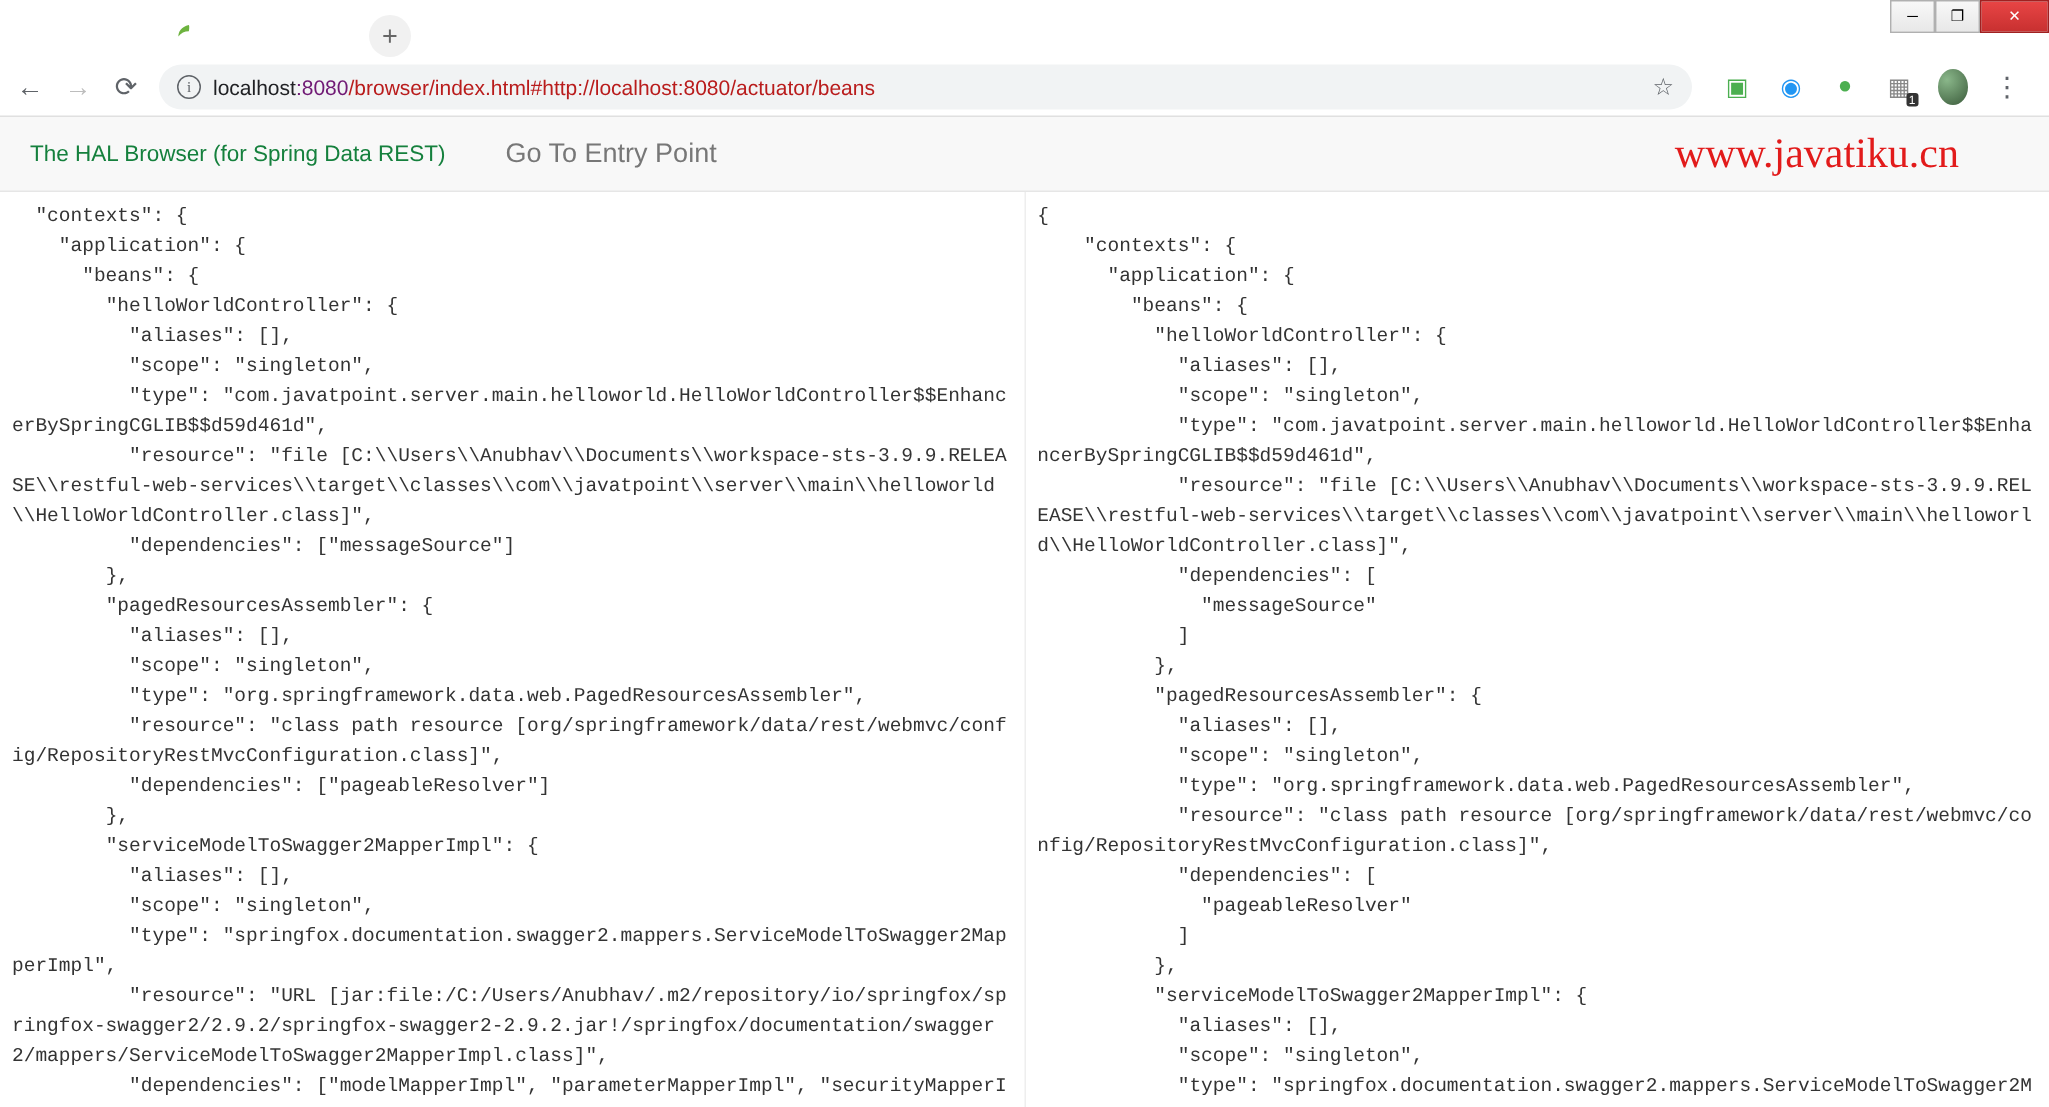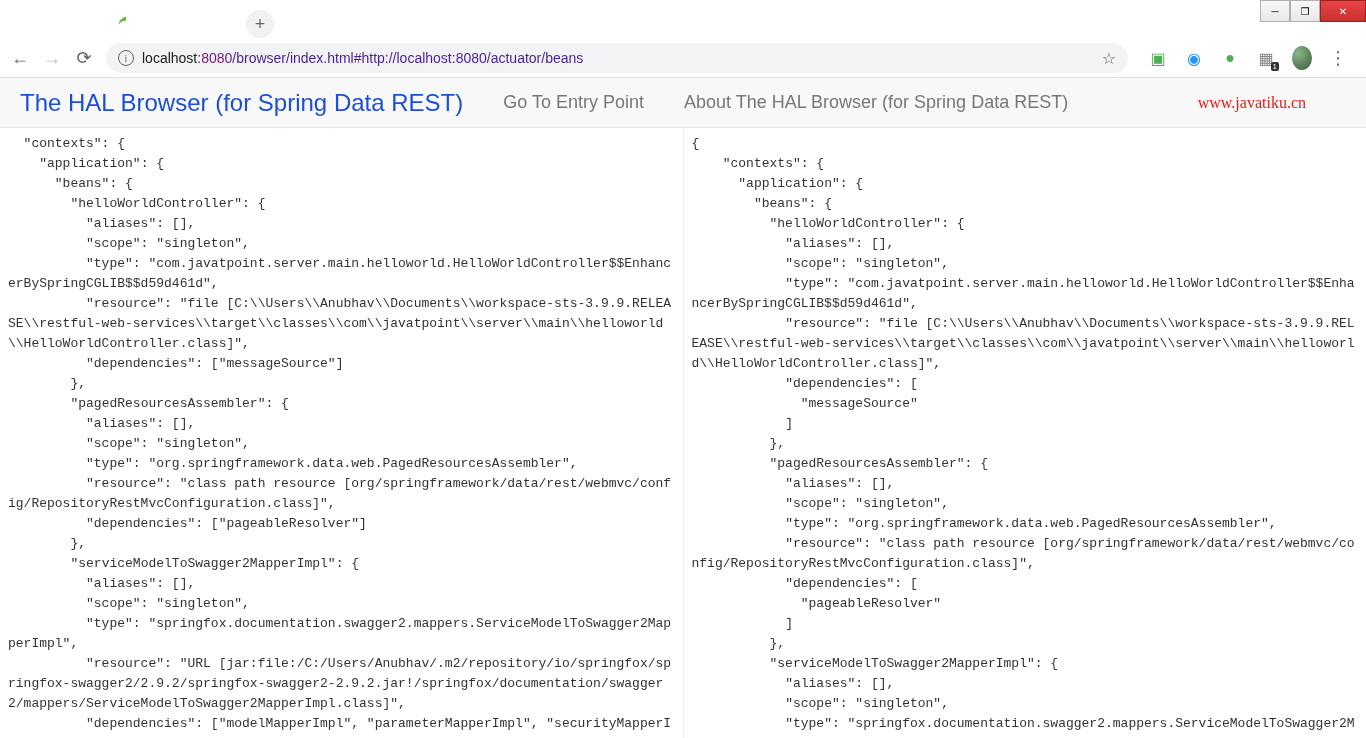--- a/index.html
+++ b/index.html
@@ -19,33 +19,33 @@
     .new-tab { width: 28px; height: 28px; margin-left: 8px; border-radius: 50%; background: #f1f1f1; display: flex; align-items: center; justify-content: center; color: #666; font-size: 18px; }
     
     .nav-bar { height: 40px; display: flex; align-items: center; padding: 0 10px; gap: 12px; }
     .nav-icon { width: 20px; height: 20px; display: flex; align-items: center; justify-content: center; color: #5f6368; font-size: 18px; }
     .nav-icon.disabled { color: #bdbdbd; }
     .address-bar { flex: 1; height: 30px; border-radius: 15px; background: #f1f3f4; display: flex; align-items: center; padding: 0 12px; gap: 8px; }
     .addr-info { width: 16px; height: 16px; border: 1.5px solid #5f6368; border-radius: 50%; display: flex; align-items: center; justify-content: center; font-size: 10px; color: #5f6368; font-family: serif; }
     .url-text { flex: 1; font-size: 14px; color: #202124; white-space: nowrap; }
     .url-host { color: #202124; }
     .url-port { color: #701a75; }
-    .url-path { color: #4c1d95; }
+    .url-path { color: #b91c1c; }
     .star-icon { color: #5f6368; font-size: 16px; }
     .toolbar-icons { display: flex; align-items: center; gap: 16px; padding: 0 8px; }
     .tb-icon { width: 20px; height: 20px; display: flex; align-items: center; justify-content: center; font-size: 16px; position: relative; }
     .badge { position: absolute; bottom: -3px; right: -3px; background: #333; color: #fff; font-size: 8px; padding: 0 2px; border-radius: 2px; }
     .avatar { width: 24px; height: 24px; border-radius: 50%; background: radial-gradient(circle at 30% 30%, #8ab78a, #3a5a3a); }
     .menu-dots { color: #5f6368; font-size: 18px; }
     
     
     .page-header { height: 50px; display: flex; align-items: center; padding: 0 20px; gap: 40px; background: #f8f8f8; border-bottom: 1px solid #e6e6e6; position: relative; }
-    .brand { font-size: 24px; color: #1d4ed8; }
+    .brand { font-size: 15px; color: #15803d; }
     .nav-link { font-size: 18px; color: #777; text-decoration: none; }
-    .watermark { position: absolute; right: 60px; font-size: 16px; color: #e21b1b; font-family: 'Times New Roman', serif; }
+    .watermark { position: absolute; right: 60px; font-size: 28px; color: #e21b1b; font-family: 'Times New Roman', serif; }
     
     
     .content { display: flex; height: calc(738px - 78px - 50px); }
     .panel { flex: 1; overflow: hidden; padding: 0 4px; }
     .panel + .panel { border-left: 1px solid #eee; }
     .panel pre { font-family: 'Consolas', 'Courier New', monospace; font-size: 13px; line-height: 20px; color: #333; white-space: pre-wrap; word-break: break-all; padding: 6px 4px; }
     
     .leaf-svg { width: 14px; height: 14px; }
   </style>
 </head>
@@ -91,21 +91,20 @@
           <span class="avatar"></span>
         </span>
       <span class="tb-icon menu-dots">⋮</span>
     </div>
   </div>
 </div>
 
 <div class="page-header">
   <span class="brand">The HAL Browser (for Spring Data REST)</span>
   <a class="nav-link">Go To Entry Point</a>
-  <a class="nav-link">About The HAL Browser (for Spring Data REST)</a>
   <span class="watermark">www.javatiku.cn</span>
 </div>
 
 <div class="content">
   <div class="panel">
     <pre>  "contexts": {
     "application": {
       "beans": {
         "helloWorldController": {
           "aliases": [],

